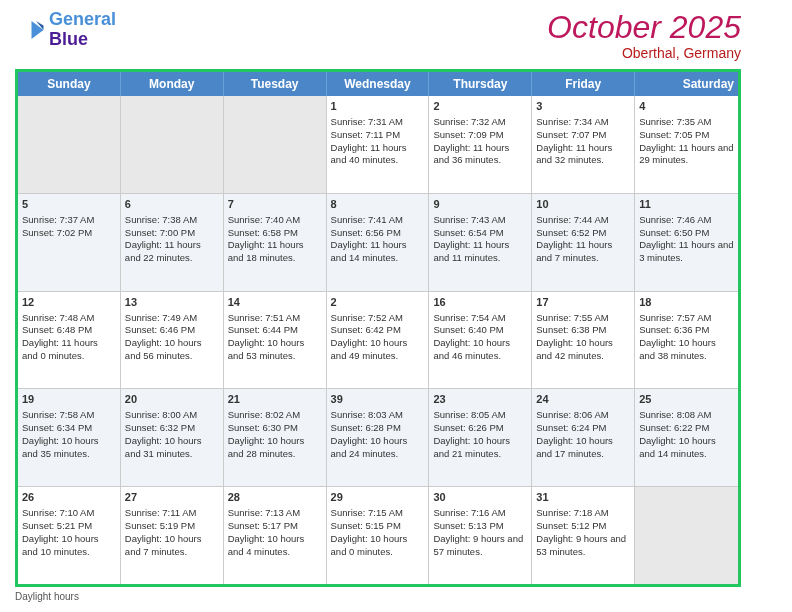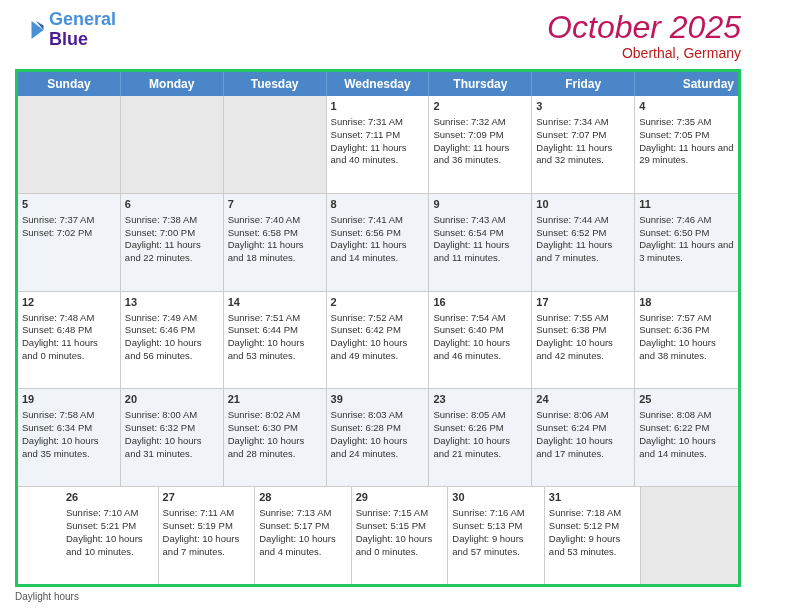--- a/index.html
+++ b/index.html
@@ -79,21 +79,21 @@
       display: flex;
       flex-direction: column;
       flex: 1;
     }
     .cal-row {
       display: grid;
       grid-template-columns: repeat(7, 1fr);
       flex: 1;
       border-bottom: 1px solid #ccc;
     }
-    .cal-row:last-child { border-bottom: none; margin-left: 44px; }
+    .cal-row:last-child { border-bottom: none; }
     .cal-cell {
       border-right: 1px solid #ccc;
       padding: 3px 4px;
       font-size: 9.5px;
       color: #333;
       line-height: 1.35;
       vertical-align: top;
       background: #fff;
     }
     .cal-row:nth-child(even) .cal-cell {

